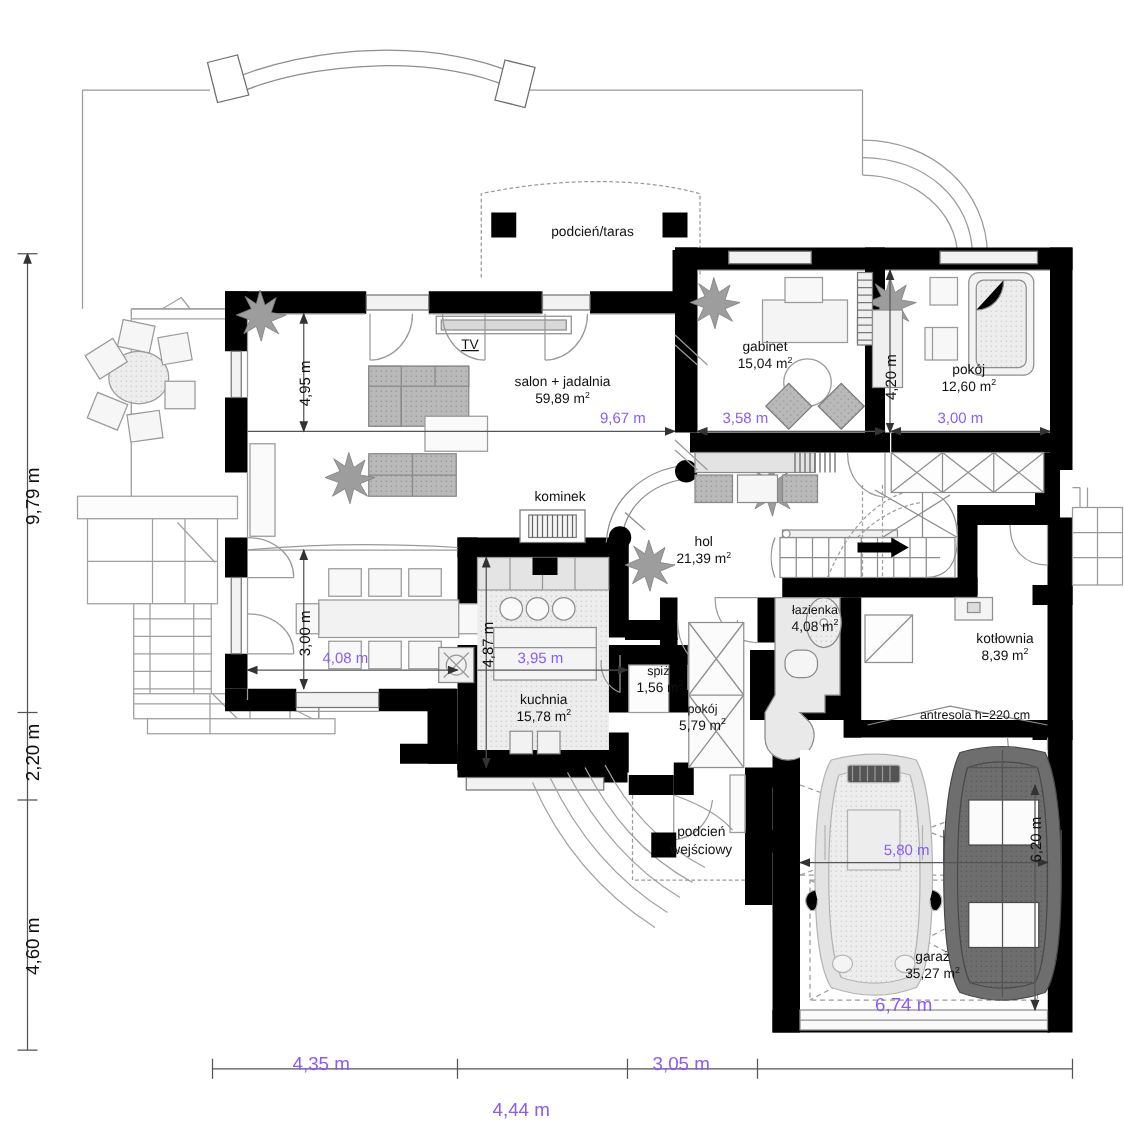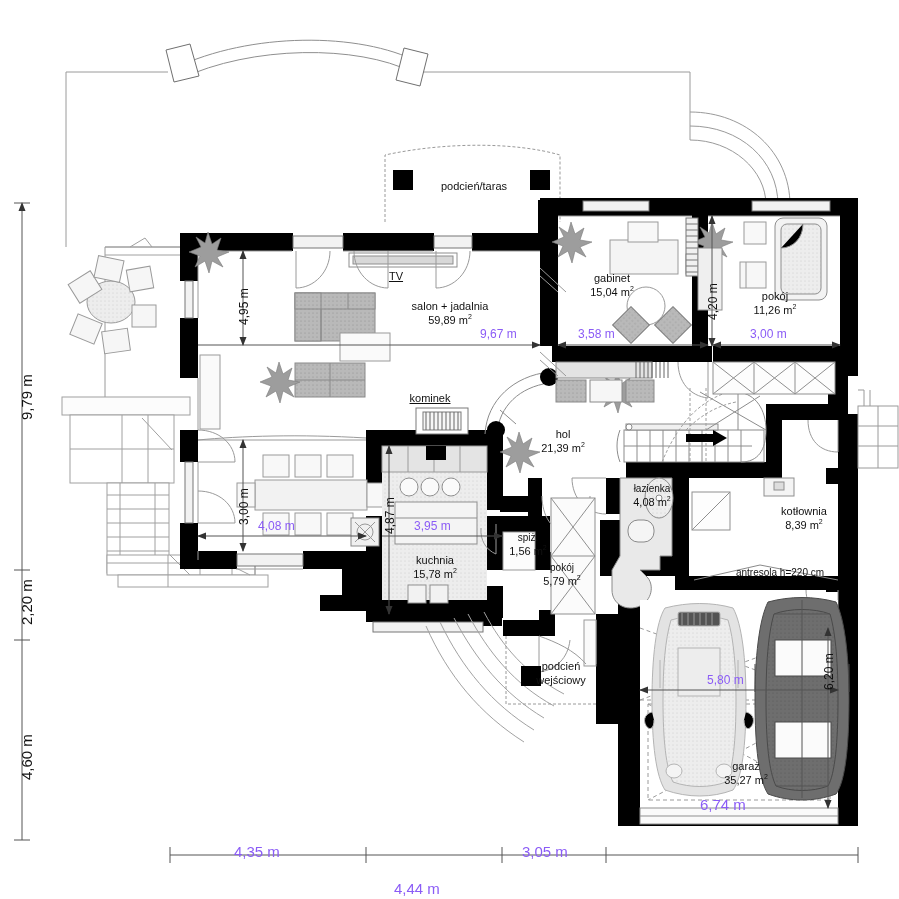--- a/index.html
+++ b/index.html
@@ -536,21 +536,21 @@
   <div class="area"><span>59,89 m</span><span class="sup">2</span></div>
 </div>
 
 <div class="lbl" style="left:562px;top:272px;width:100px;">
   <div>gabinet</div>
   <div class="area"><span>15,04 m</span><span class="sup">2</span></div>
 </div>
 
 <div class="lbl" style="left:730px;top:290px;width:90px;">
   <div>pokój</div>
-  <div class="area"><span>11,26 m</span><span class="sup">2</span></div>
+  <div class="area"><span>12,60 m</span><span class="sup">2</span></div>
 </div>
 
 <div class="lbl" style="left:518px;top:428px;width:90px;">
   <div>hol</div>
   <div class="area"><span>21,39 m</span><span class="sup">2</span></div>
 </div>
 
 <div class="lbl small" style="left:617px;top:483px;width:70px;">
   <div>łazienka</div>
   <div class="area"><span>4,08 m</span><span class="sup">2</span></div>
@@ -577,22 +577,22 @@
 </div>
 
 <div class="lbl" style="left:706px;top:760px;width:80px;">
   <div>garaż</div>
   <div class="area"><span>35,27 m</span><span class="sup">2</span></div>
 </div>
 
 <div class="lbl" style="left:414px;top:180px;width:120px;">podcień/taras</div>
 <div class="lbl" style="left:521px;top:660px;width:80px;">podcień</div>
 <div class="lbl" style="left:521px;top:674px;width:80px;">wejściowy</div>
-<div class="lbl" style="left:390px;top:392px;width:80px;text-decoration:underline;">kominek</div>
-<div class="lbl" style="left:376px;top:270px;width:40px;text-decoration:underline;">TV</div>
+<div class="lbl" style="left:408px;top:392px;width:80px;">kominek</div>
+<div class="lbl" style="left:356px;top:270px;width:40px;text-decoration:underline;">TV</div>
 <div class="lbl small" style="left:700px;top:567px;width:160px;">antresola h=220 cm</div>
 
 <div class="dimv big" style="left:18px;top:420px;transform:rotate(-90deg);">9,79 m</div>
 <div class="dimv big" style="left:18px;top:625px;transform:rotate(-90deg);">2,20 m</div>
 <div class="dimv big" style="left:18px;top:780px;transform:rotate(-90deg);">4,60 m</div>
 
 <div class="dim big" style="left:234px;top:843px;">4,35 m</div>
 <div class="dim big" style="left:394px;top:843px;margin-top:37px;">4,44 m</div>
 <div class="dim big" style="left:522px;top:843px;">3,05 m</div>
 <div class="dim big" style="left:700px;top:796px;">6,74 m</div>

